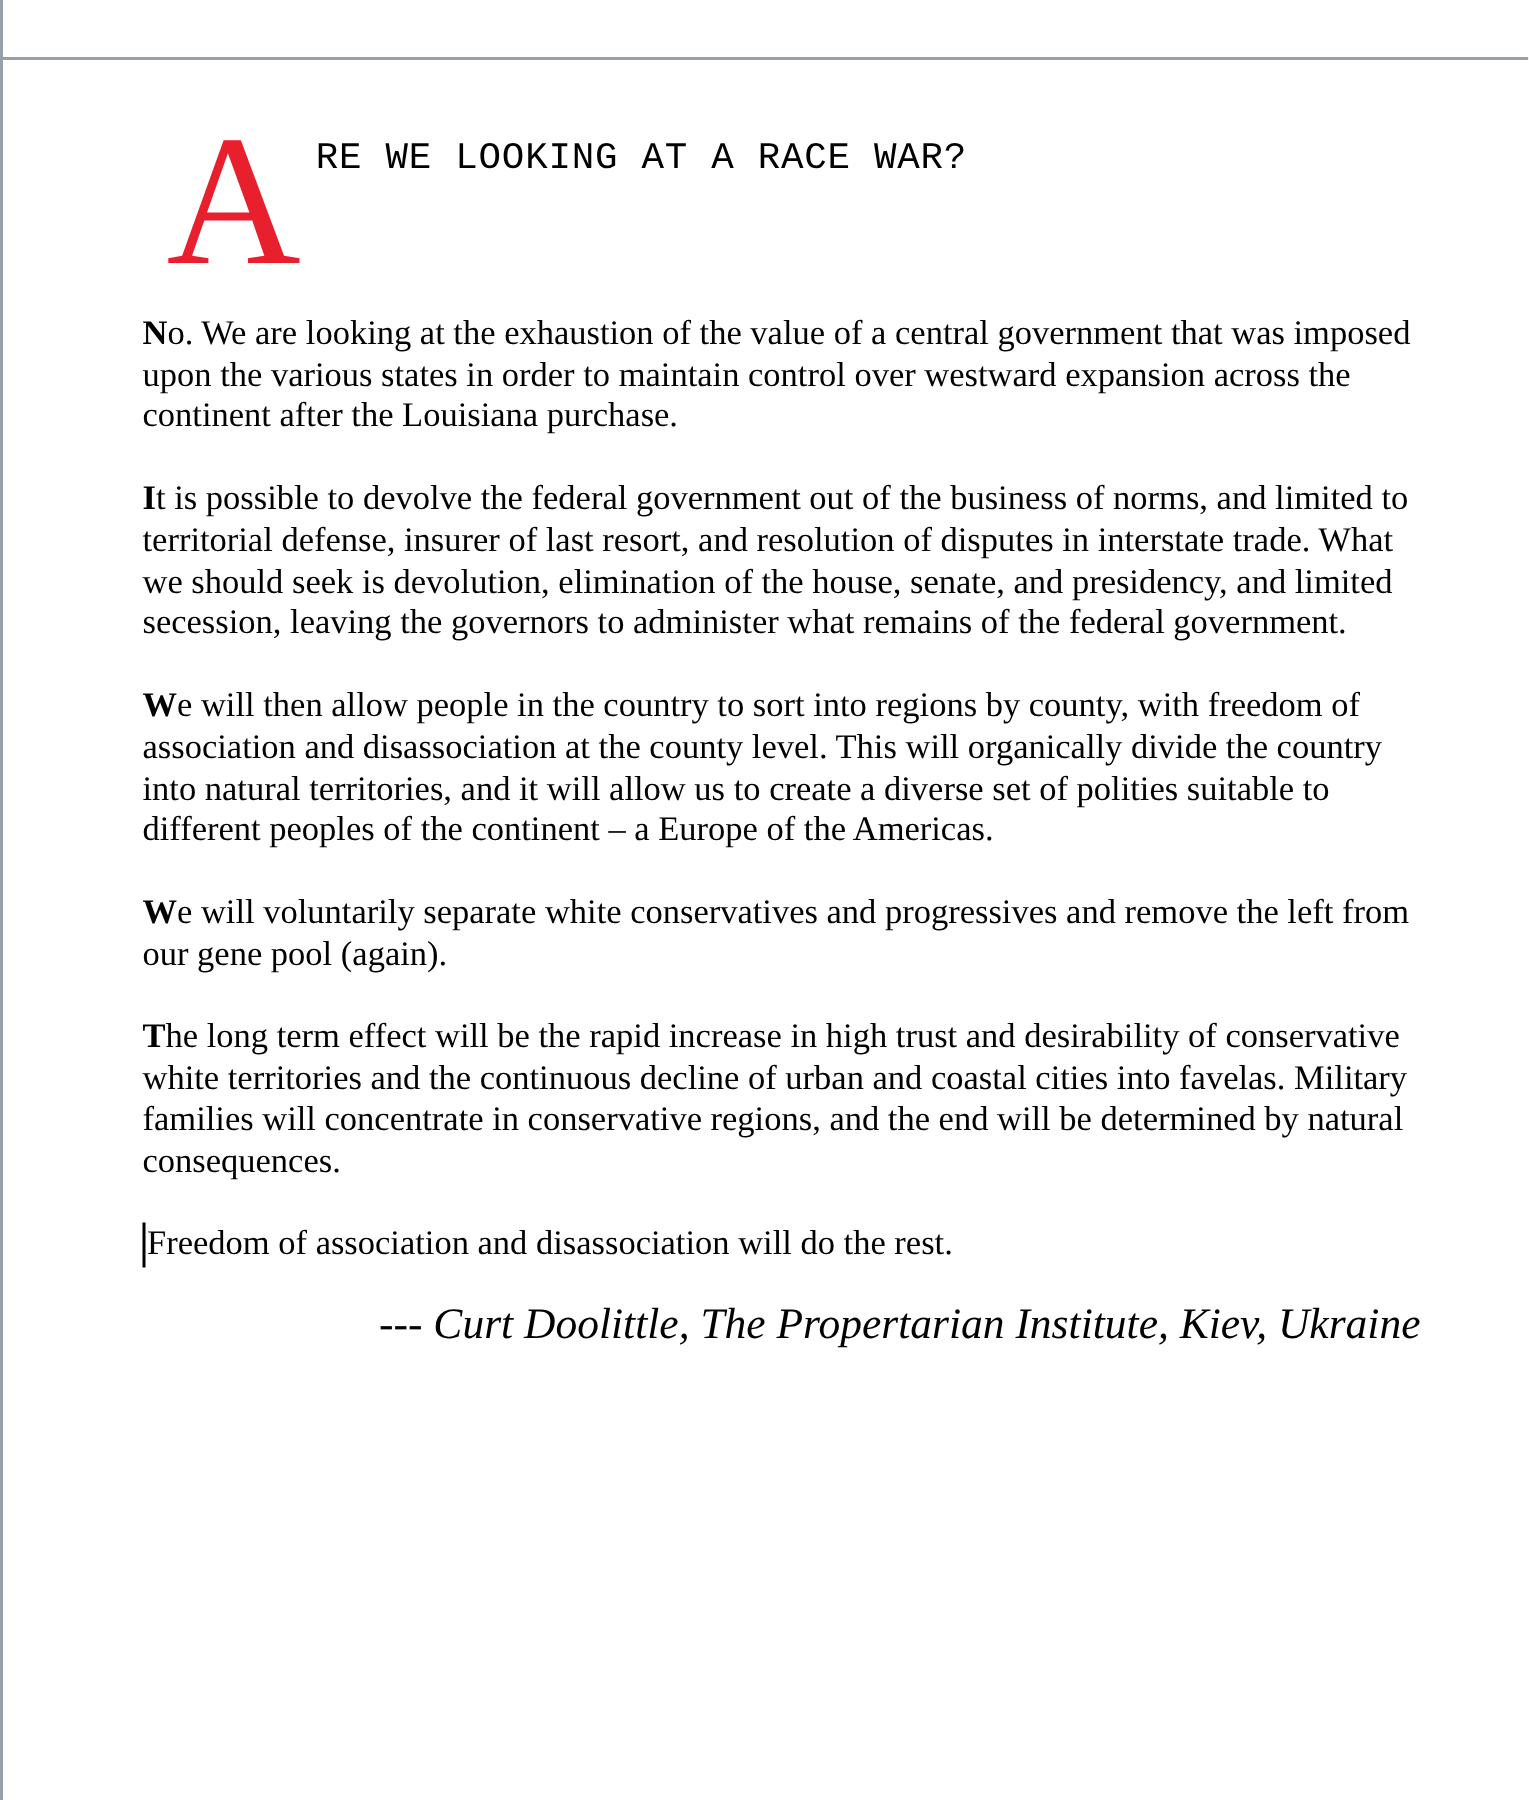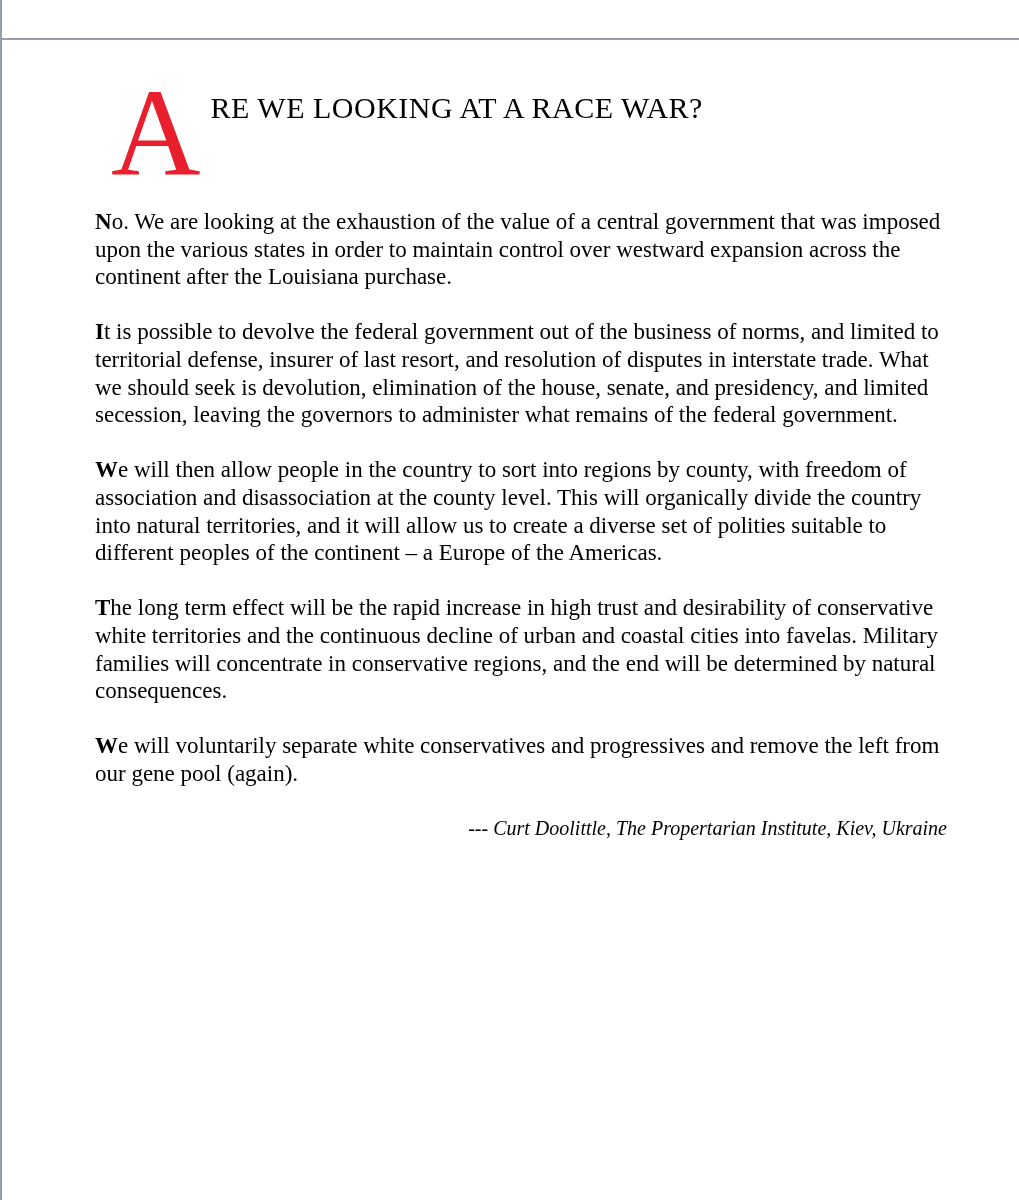--- a/index.html
+++ b/index.html
@@ -41,25 +41,26 @@
     font-weight: normal;
   }
   .drop-cap {
     font-size: 124px;
     line-height: 0.74;
     margin-left: 16px;
     margin-right: 10px;
     letter-spacing: 0;
   }
   .headline-text {
-    font-size: 30px;
+    font-size: 25px;
     line-height: 1.0;
     padding-top: 5px;
     letter-spacing: 0.5px;
     white-space: nowrap;
+    font-family: Liberation Mono, monospace;
   }
 
   .paragraph-list p {
     margin: 0 0 27.6px 0;
     font-size: 23px;
     line-height: 27.6px;
   }
   .lead { font-weight: bold; }
 
   .caret {
@@ -67,21 +68,21 @@
     width: 2px;
     height: 30px;
     background: #000;
     vertical-align: text-bottom;
     margin-right: 1px;
     margin-bottom: -4px;
   }
 
   .attribution {
     margin-top: 27.6px;
-    font-size: 20px;
+    font-size: 29px;
     line-height: 27.6px;
     font-style: italic;
     text-align: right;
   }
 </style>
 </head>
 <body>
 
 <div class="page">
 
@@ -92,20 +93,21 @@
 
     <h1 class="headline">
       <span class="drop-cap" style="color: rgb(232, 32, 45);">A</span>
       <span class="headline-text">RE WE LOOKING AT A RACE WAR?</span>
     </h1>
 
     <div class="paragraph-list">
         <p><span class="lead">N</span><span>o. We are looking at the exhaustion of the value of a central government that was imposed upon the various states in order to maintain control over westward expansion across the continent after the Louisiana purchase.</span></p>
         <p><span class="lead">I</span><span>t is possible to devolve the federal government out of the business of norms, and limited to territorial defense, insurer of last resort, and resolution of disputes in interstate trade. What we should seek is devolution, elimination of the house, senate, and presidency, and limited secession, leaving the governors to administer what remains of the federal government.</span></p>
         <p><span class="lead">W</span><span>e will then allow people in the country to sort into regions by county, with freedom of association and disassociation at the county level. This will organically divide the country into natural territories, and it will allow us to create a diverse set of polities suitable to different peoples of the continent – a Europe of the Americas.</span></p>
+        <p><span class="lead">W</span><span>e will voluntarily separate white conservatives and progressives and remove the left from our gene pool (again).</span></p>
         <p><span class="lead">T</span><span>he long term effect will be the rapid increase in high trust and desirability of conservative white territories and the continuous decline of urban and coastal cities into favelas. Military families will concentrate in conservative regions, and the end will be determined by natural consequences.</span></p>
-        <p><span class="lead">W</span><span>e will voluntarily separate white conservatives and progressives and remove the left from our gene pool (again).</span></p>
+        <p><span class="caret"></span><span>Freedom of association and disassociation will do the rest.</span></p>
       </div>
 
     <div class="attribution">--- Curt Doolittle, The Propertarian Institute, Kiev, Ukraine</div>
 
   </div>
 </div>
 
 </body></html>

